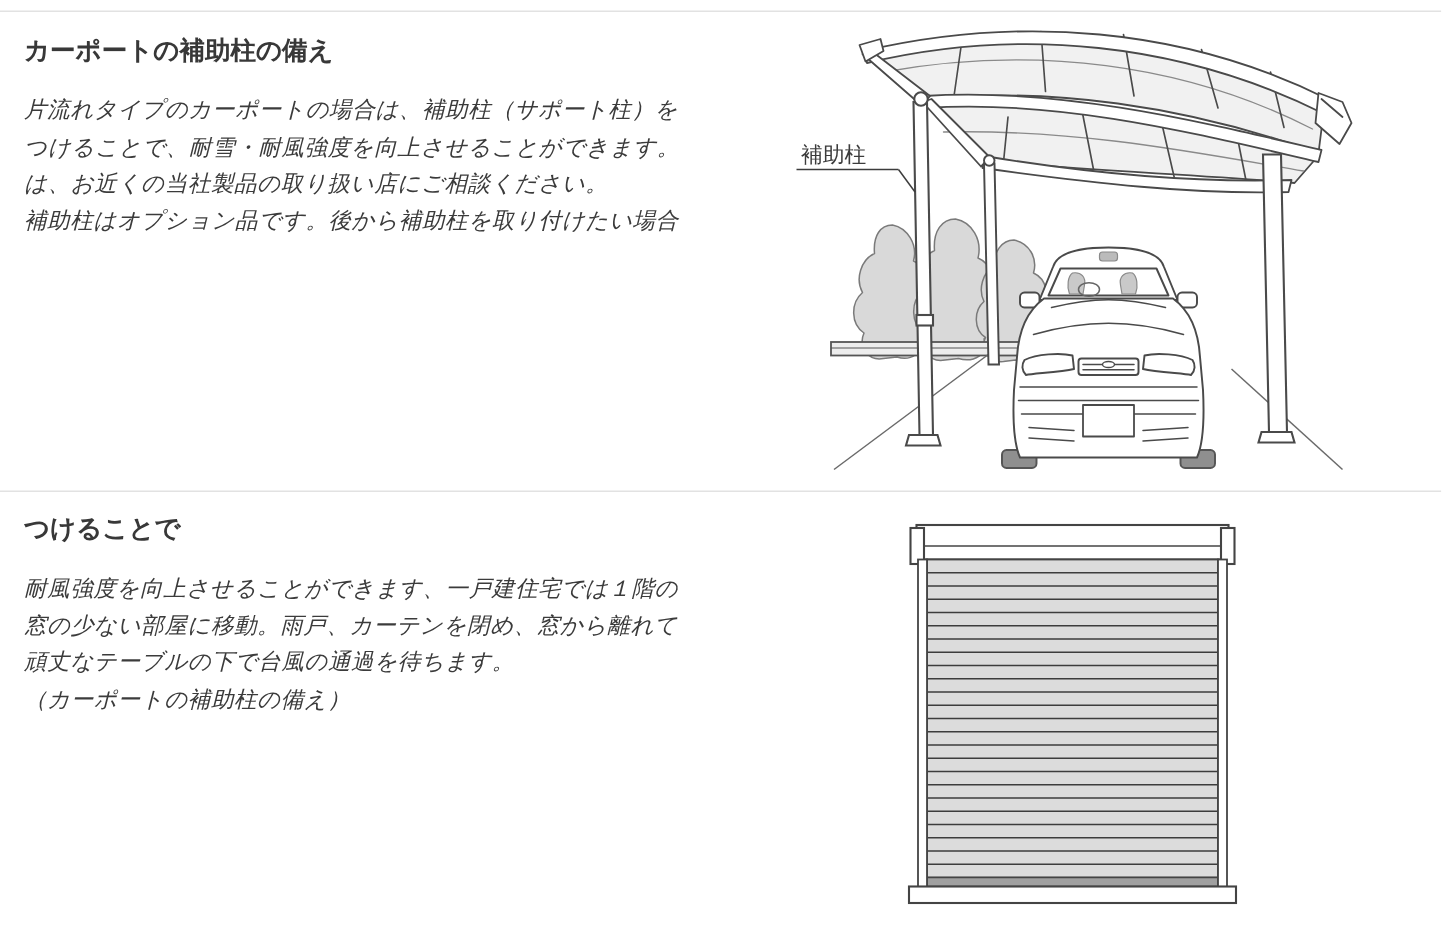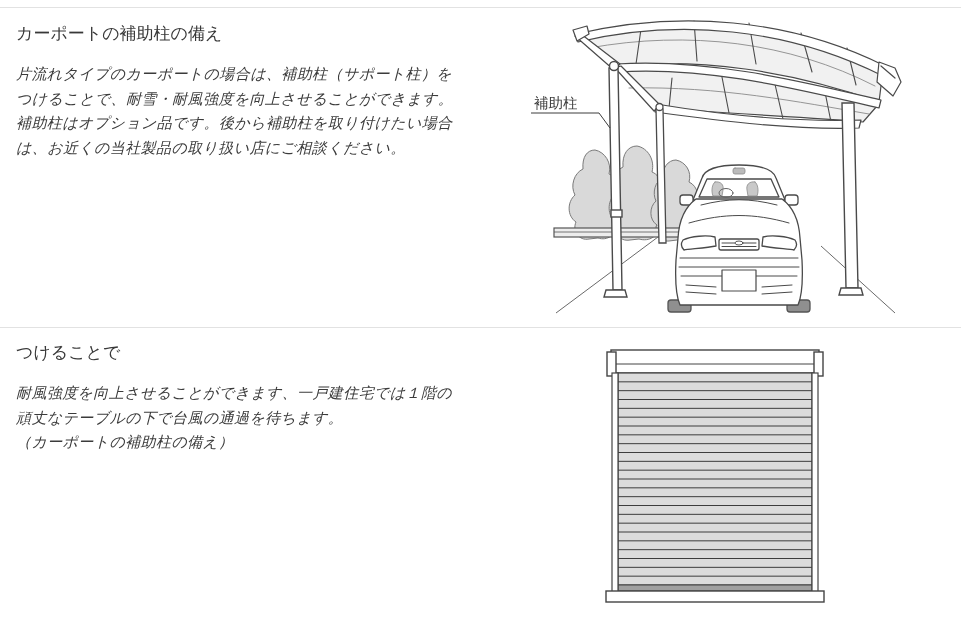--- a/index.html
+++ b/index.html
@@ -6,40 +6,40 @@
   .page{
     position:relative;width:961px;height:618px;background:#ffffff;overflow:hidden;
     font-family:"Liberation Sans","DejaVu Sans",sans-serif;color:#3b3b3b;
   }
   .hdiv{position:absolute;left:0;width:961px;height:1px;background:#e2e2e2;}
   .top-div{top:7px;}
   .mid-div{top:327px;}
   .text-col{position:absolute;left:16px;width:505px;}
   .text-col.s1{top:23px;}
   .text-col.s2{top:342px;}
-  .sec-title{font-size:17px;font-weight:normal;line-height:21px;margin:0 0 18px 0;color:#383838;}
+  .sec-title{font-size:17px;font-weight:bold;line-height:21px;margin:0 0 18px 0;color:#383838;}
   .body-line{font-size:15px;line-height:24.5px;letter-spacing:0.4px;white-space:nowrap;color:#3b3b3b;font-style:italic;}
   .carport-svg{position:absolute;left:529px;top:8px;width:432px;height:312px;}
   .shutter-svg{position:absolute;left:595px;top:345px;width:240px;height:262px;}
   svg text{font-family:"Liberation Sans","DejaVu Sans",sans-serif;}
 </style>
 </head>
 <body>
 
 <div class="page">
 
   <div class="hdiv top-div"></div>
 
   <section>
     <div class="text-col s1">
       <h2 class="sec-title">カーポートの補助柱の備え</h2>
       <div class="body-line">片流れタイプのカーポートの場合は、補助柱（サポート柱）を</div>
       <div class="body-line">つけることで、耐雪・耐風強度を向上させることができます。</div>
+      <div class="body-line">は、お近くの当社製品の取り扱い店にご相談ください。</div>
       <div class="body-line">補助柱はオプション品です。後から補助柱を取り付けたい場合</div>
-      <div class="body-line">は、お近くの当社製品の取り扱い店にご相談ください。</div>
     </div>
 
     <svg class="carport-svg" viewBox="0 0 432 312">
 
       <g fill="#d9d9d9" stroke="#7a7a7a" stroke-width="1" stroke-linejoin="round">
         <path d="M66,142 C76,144 83,155 80,166 C90,170 93,183 87,193 C95,200 93,213 84,218 C88,227 78,233 69,230 L60,231 C50,233 43,223 47,214 C38,208 38,194 46,187 C41,178 45,165 54,161 C53,149 58,142 66,142 Z"></path>
         <path d="M108,138 C119,140 126,152 123,164 C133,168 136,182 130,192 C138,199 136,213 127,218 C131,228 120,234 110,231 L101,232 C90,234 83,223 87,214 C78,208 78,193 86,186 C81,177 85,163 94,159 C93,146 99,138 108,138 Z"></path>
         <path d="M147,152 C157,154 163,164 160,174 C169,178 171,190 166,198 C173,205 171,217 162,221 C165,229 156,234 148,232 L140,233 C130,234 124,225 128,217 C120,212 120,199 127,193 C123,185 126,173 134,170 C133,160 139,152 147,152 Z"></path>
       </g>
 
@@ -150,20 +150,21 @@
       </g>
     </svg>
   </section>
 
   <div class="hdiv mid-div"></div>
 
   <section>
     <div class="text-col s2">
       <h2 class="sec-title">つけることで</h2>
       <div class="body-line">耐風強度を向上させることができます、一戸建住宅では１階の</div>
+      <div class="body-line">窓の少ない部屋に移動。雨戸、カーテンを閉め、窓から離れて</div>
       <div class="body-line">頑丈なテーブルの下で台風の通過を待ちます。</div>
       <div class="body-line">（カーポートの補助柱の備え）</div>
     </div>
 
     <svg class="shutter-svg" viewBox="0 0 240 262">
       <g stroke="#444444" stroke-linejoin="miter">
 
         <rect x="16" y="5" width="208" height="23" fill="#ffffff" stroke-width="1.4"></rect>
         <line x1="18" y1="19" x2="222" y2="19" stroke-width="1"></line>
         <rect x="12" y="7" width="9" height="24" fill="#ffffff" stroke-width="1.4"></rect>

